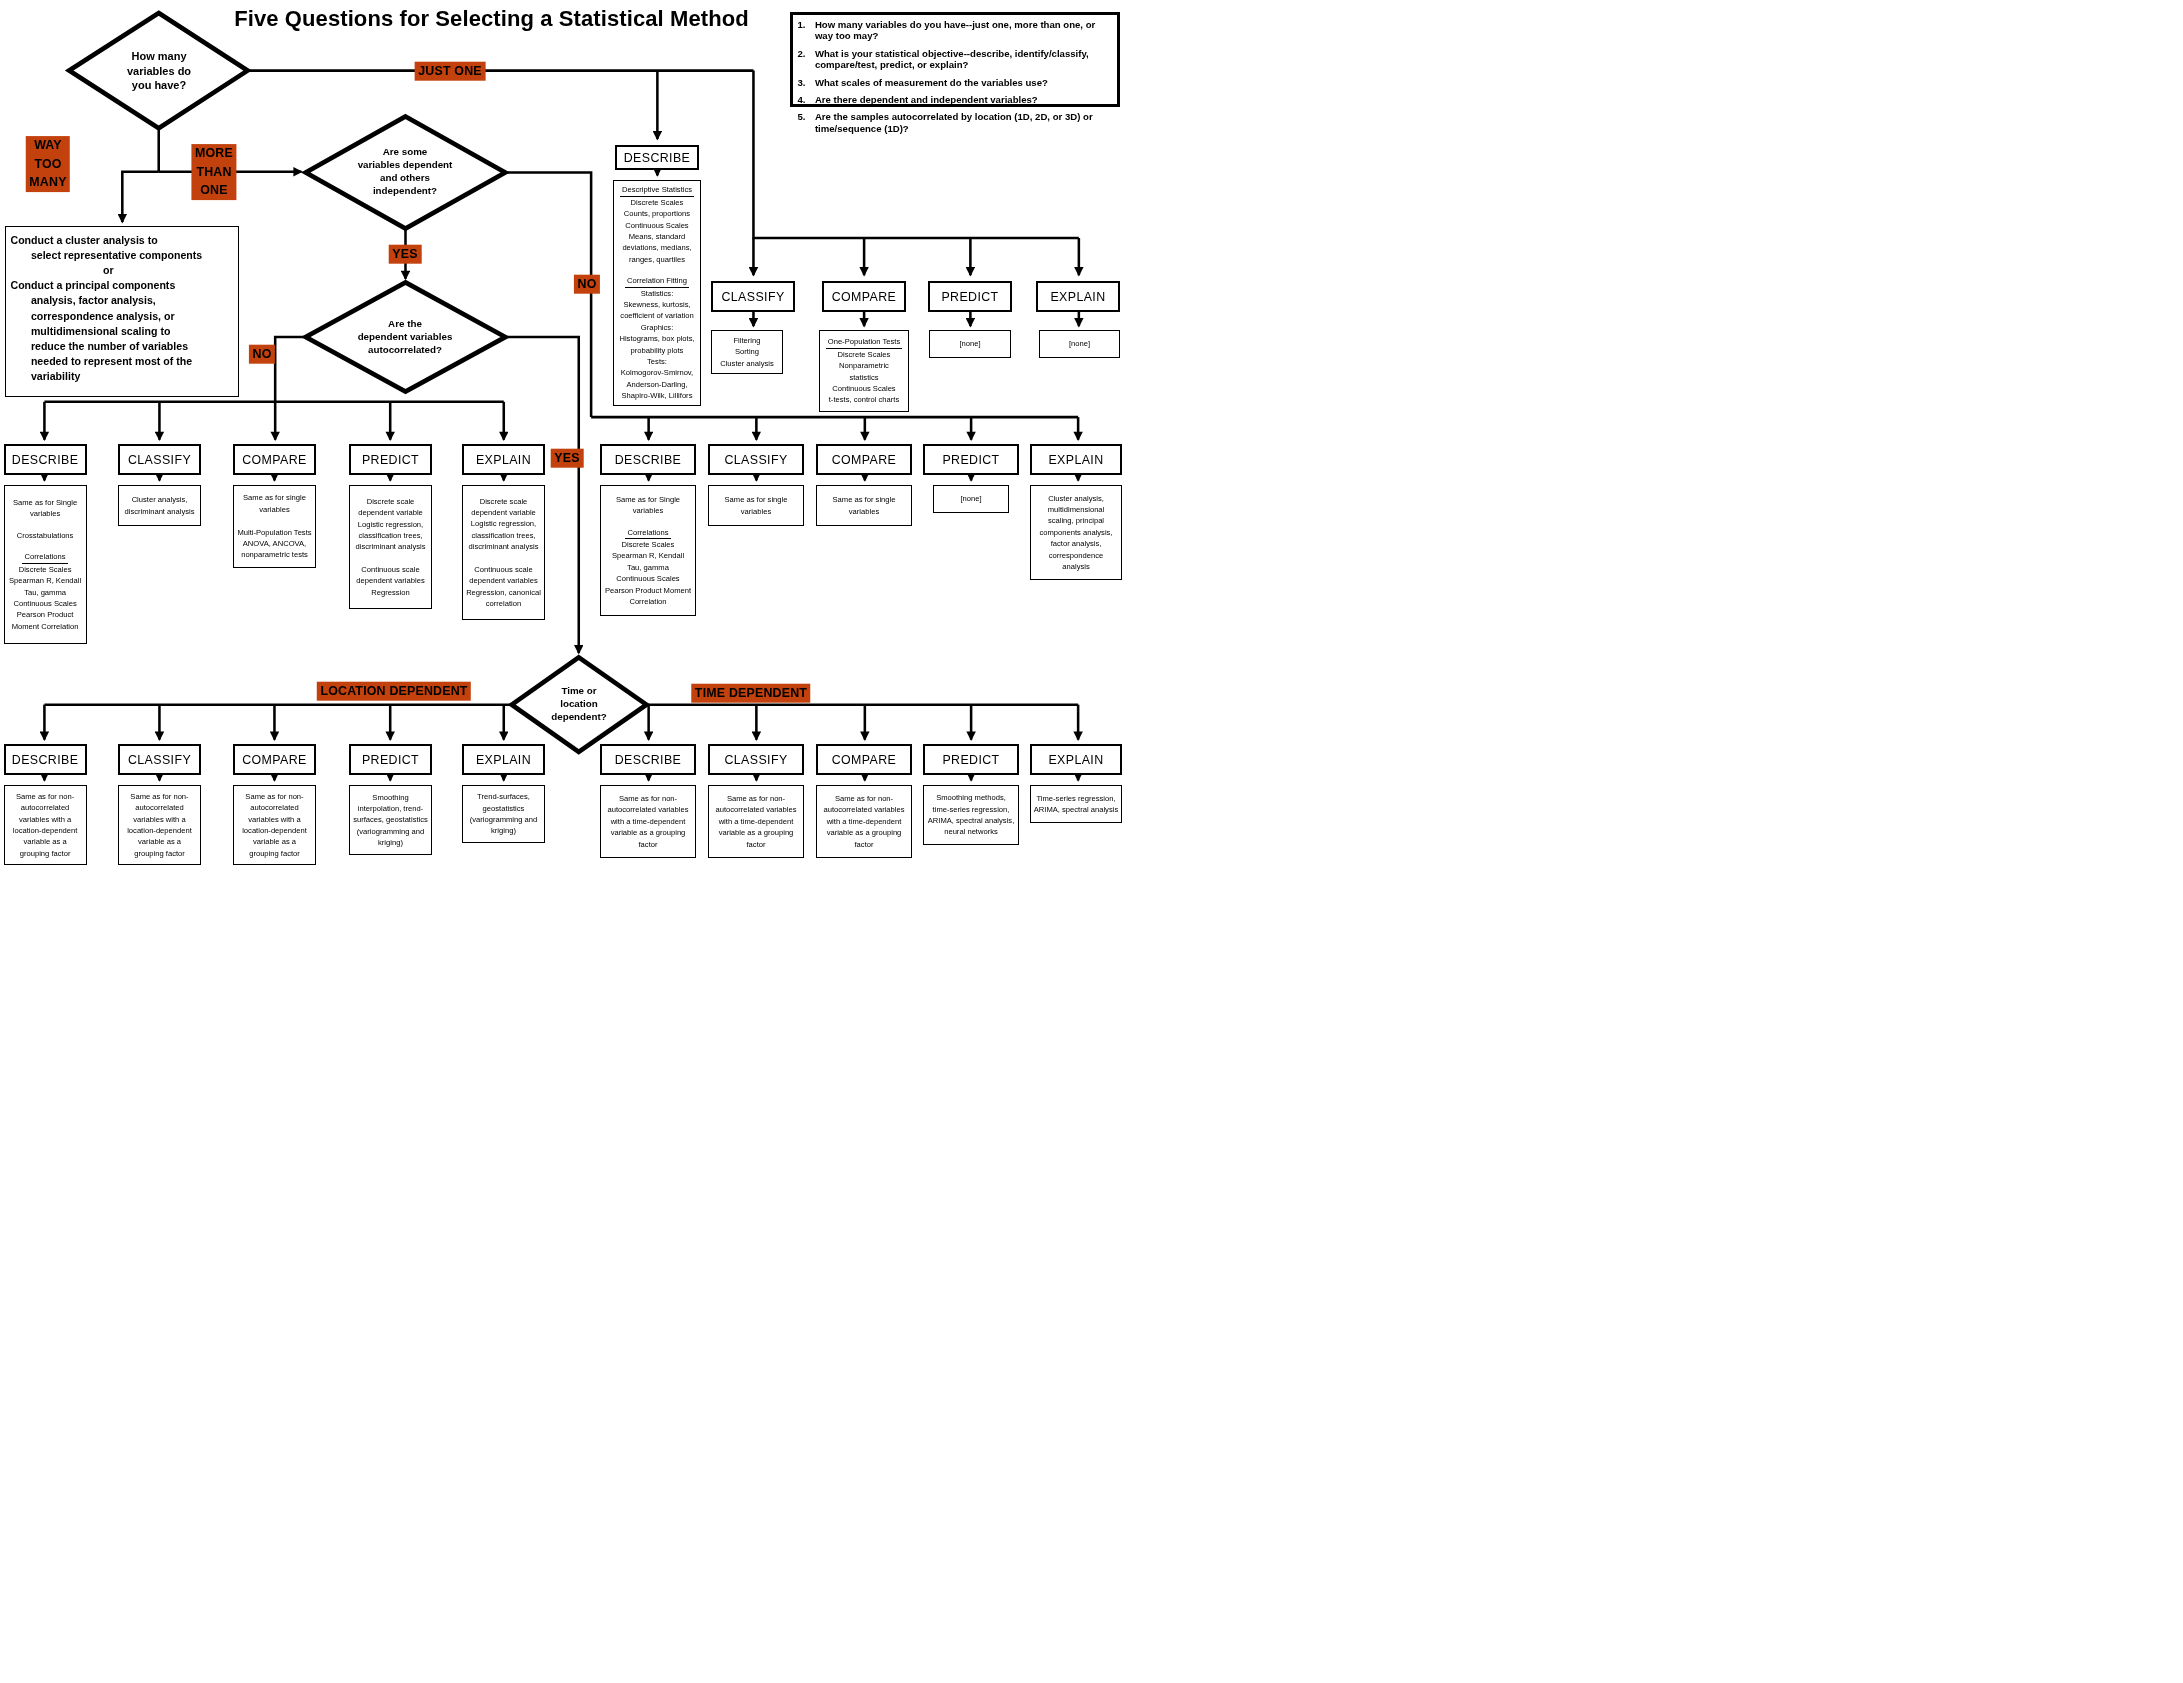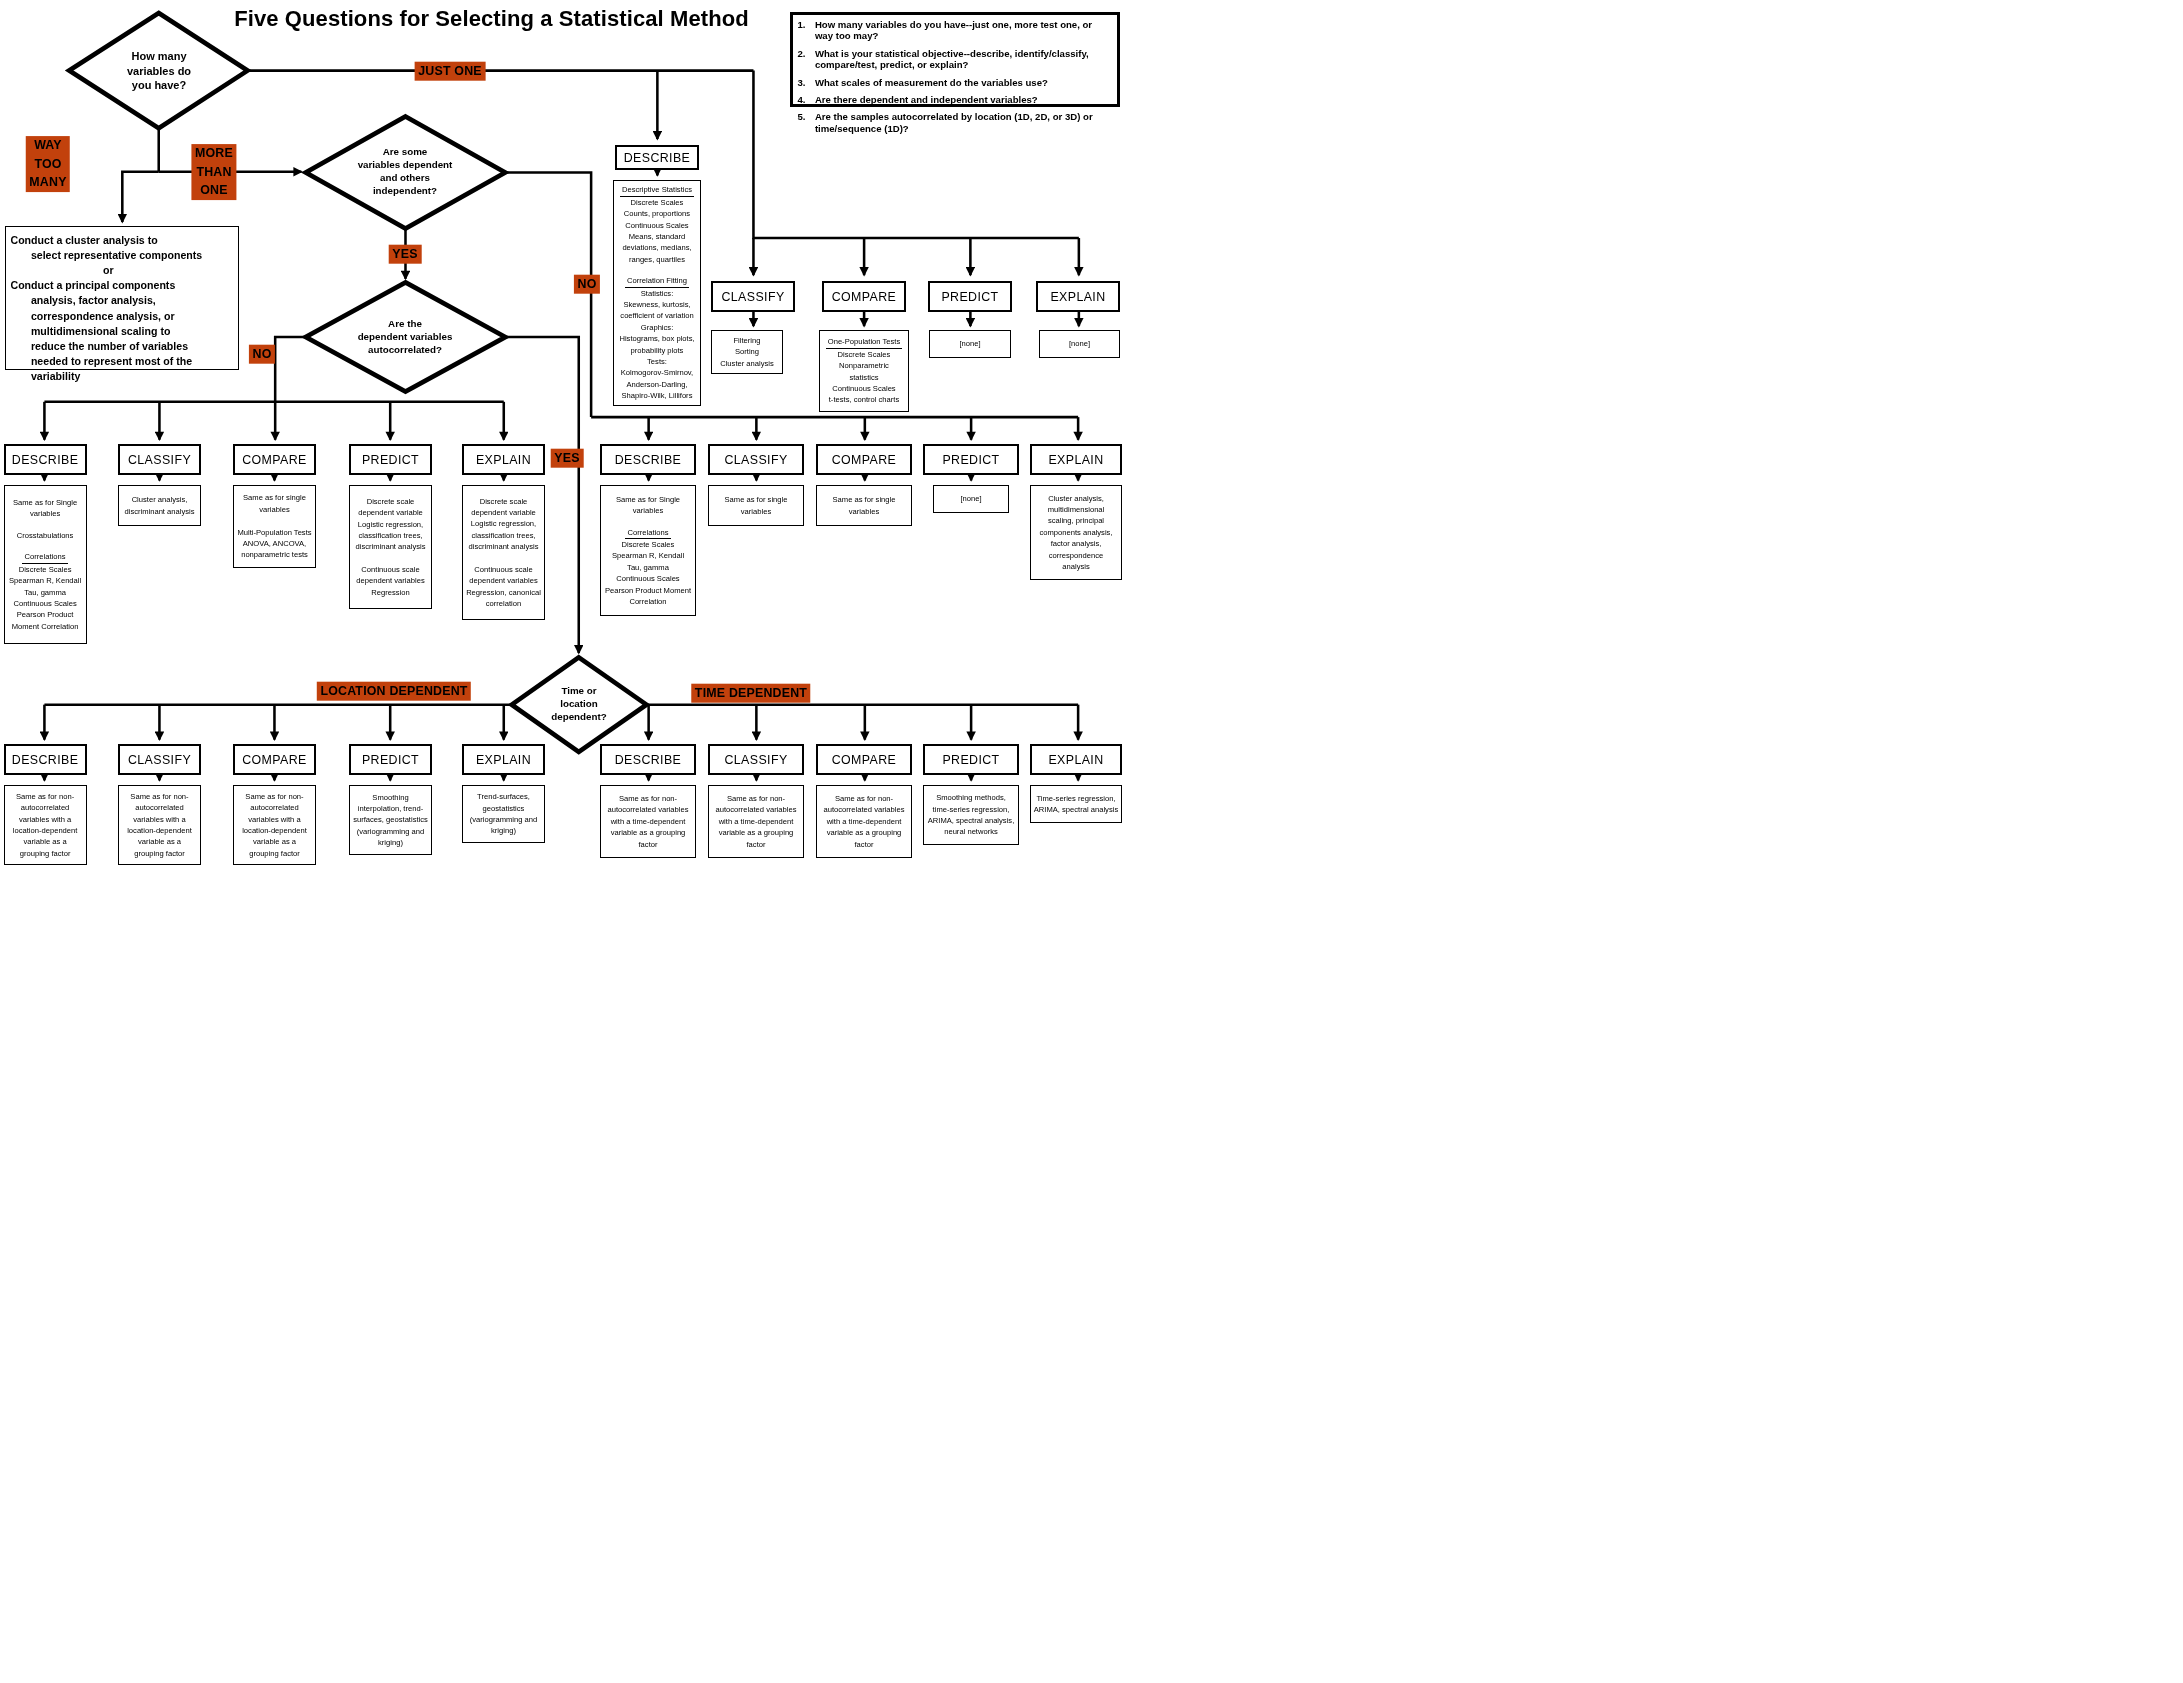--- a/index.html
+++ b/index.html
@@ -42,21 +42,21 @@
     position:absolute; transform:translate(-50%,-50%); background:#c2410c;
     font-weight:bold; font-size:12.4px; white-space:pre-line; text-align:center;
     line-height:1.5; padding:0 3.6px; z-index:1; letter-spacing:0.2px;
   }
   .dtext {
     position:absolute; transform:translate(-50%,-50%); z-index:1;
     font-weight:bold; text-align:center; white-space:pre-line;
     font-size:9.8px; line-height:1.32;
   }
   .rbox {
-    position:absolute; left:5.1px; top:226px; width:234px; height:144px;
+    position:absolute; left:5.1px; top:226px; width:234px; height:171px;
     border:1.8px solid #000; background:#fff; box-sizing:border-box;
     font-weight:bold; font-size:10.6px; line-height:1.43; padding:5.8px 2.9px 2.9px 4.4px; z-index:2;
   }
   .rind { padding-left:20.4px; }
   .rblock { padding-left:20.4px; white-space:pre-line; }
   .ror { text-align:center; padding-right:29px; }
 </style>
 </head>
 <body>
 
@@ -144,21 +144,21 @@
     <polygon class="dmnd" points="557,160 694,237 557,314 420,237"></polygon>
     <polygon class="dmnd" points="557,388 694,463 557,538 420,463"></polygon>
     <polygon class="dmnd" points="795,903 888,968 795,1033 703,968"></polygon>
   </svg>
 
   <div class="title">Five Questions for Selecting a Statistical Method</div>
 
   <div class="qbox">
     <div class="qitem">
       <span class="qnum">1.</span>
-      <span class="qtext">How many variables do you have--just one, more test one, or way too may?</span>
+      <span class="qtext">How many variables do you have--just one, more than one, or way too may?</span>
     </div>
     <div class="qitem">
       <span class="qnum">2.</span>
       <span class="qtext">What is your statistical objective--describe, identify/classify, compare/test, predict, or explain?</span>
     </div>
     <div class="qitem">
       <span class="qnum">3.</span>
       <span class="qtext">What scales of measurement do the variables use?</span>
     </div>
     <div class="qitem">

